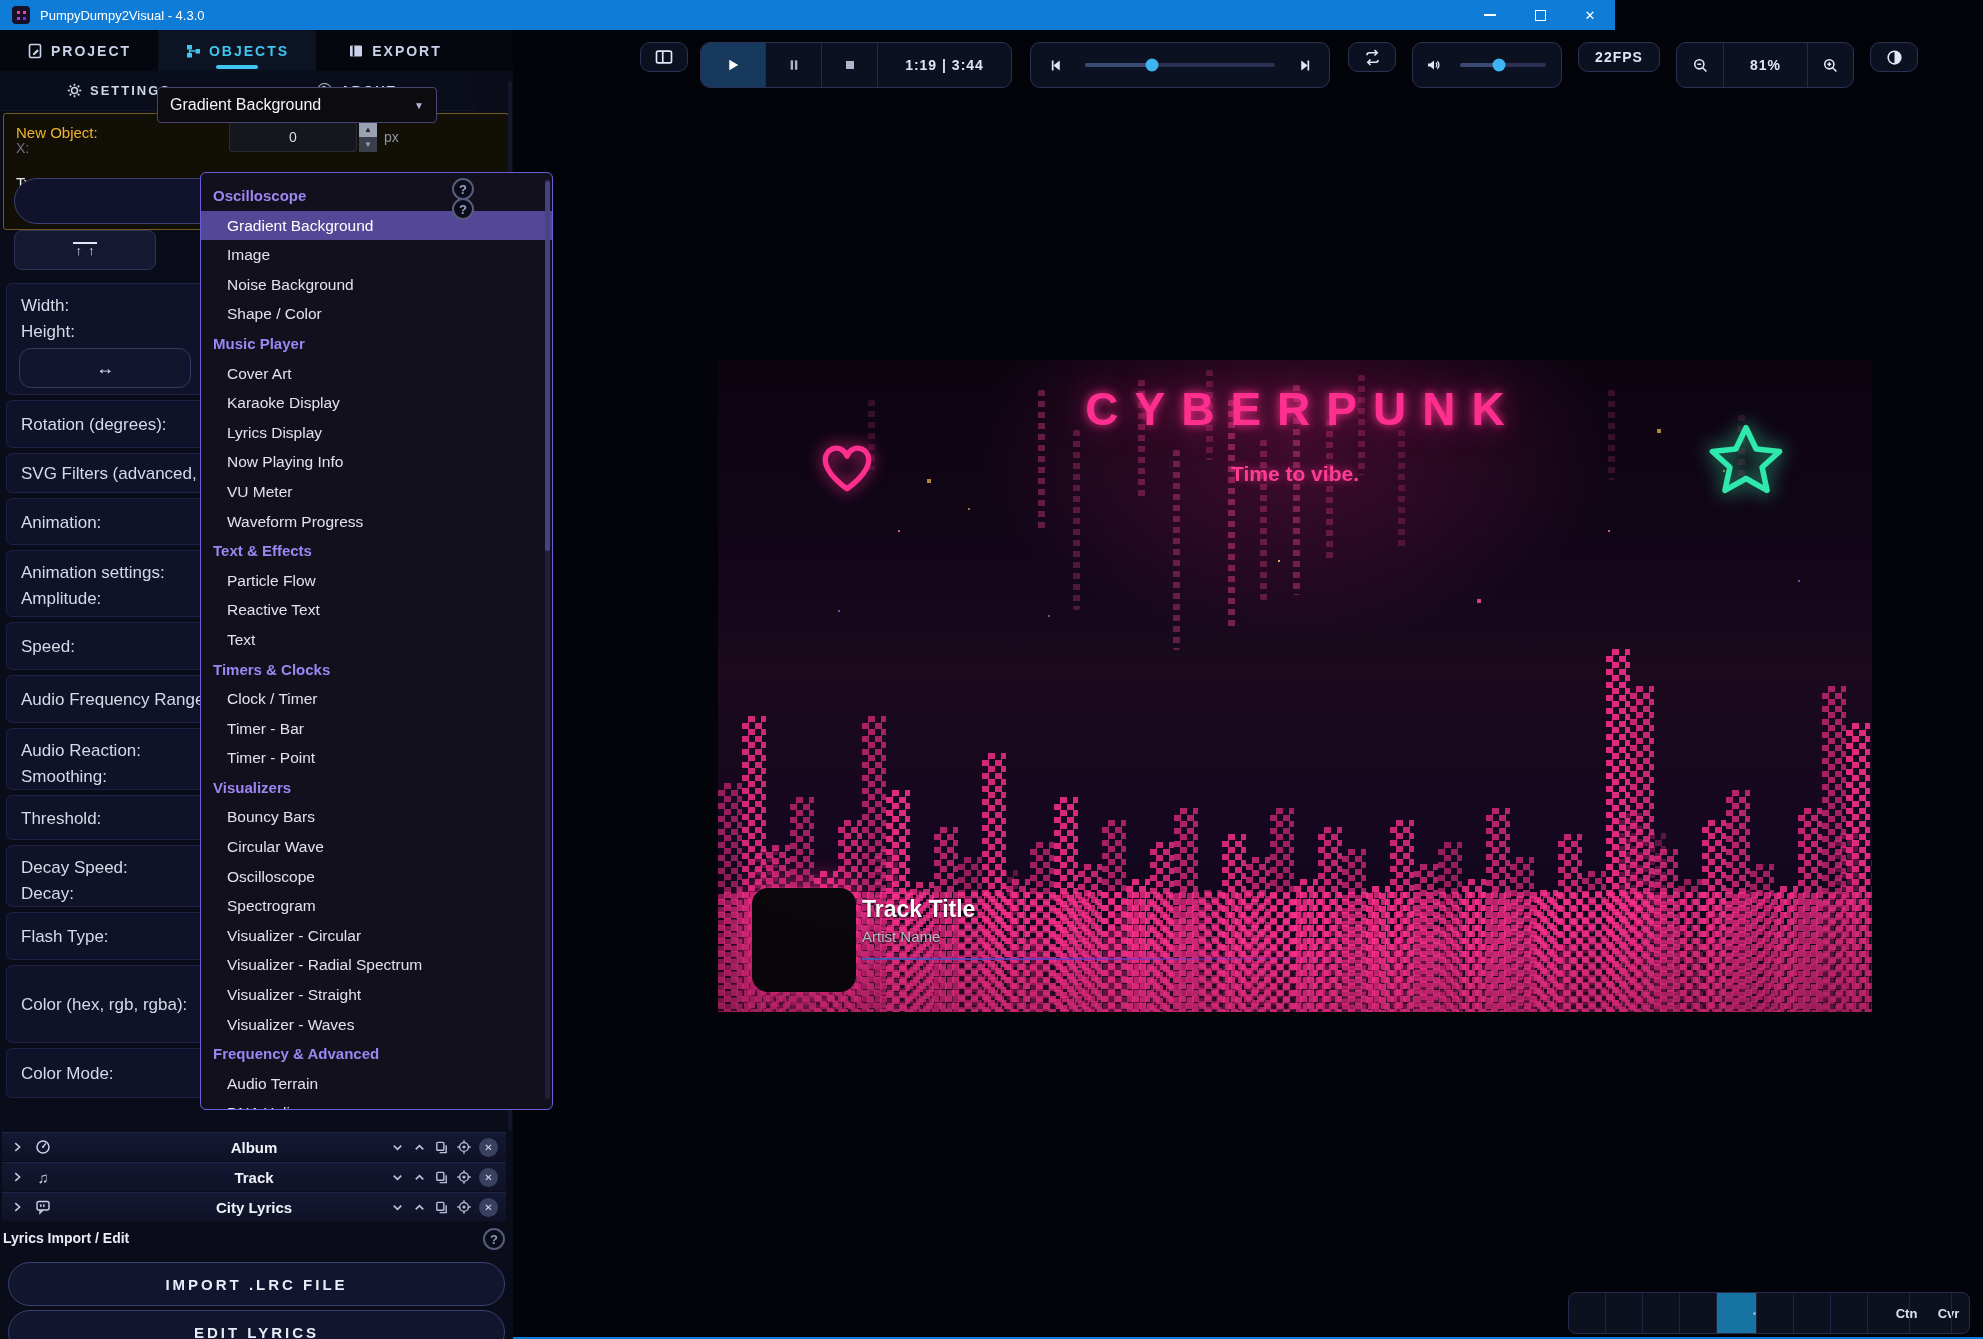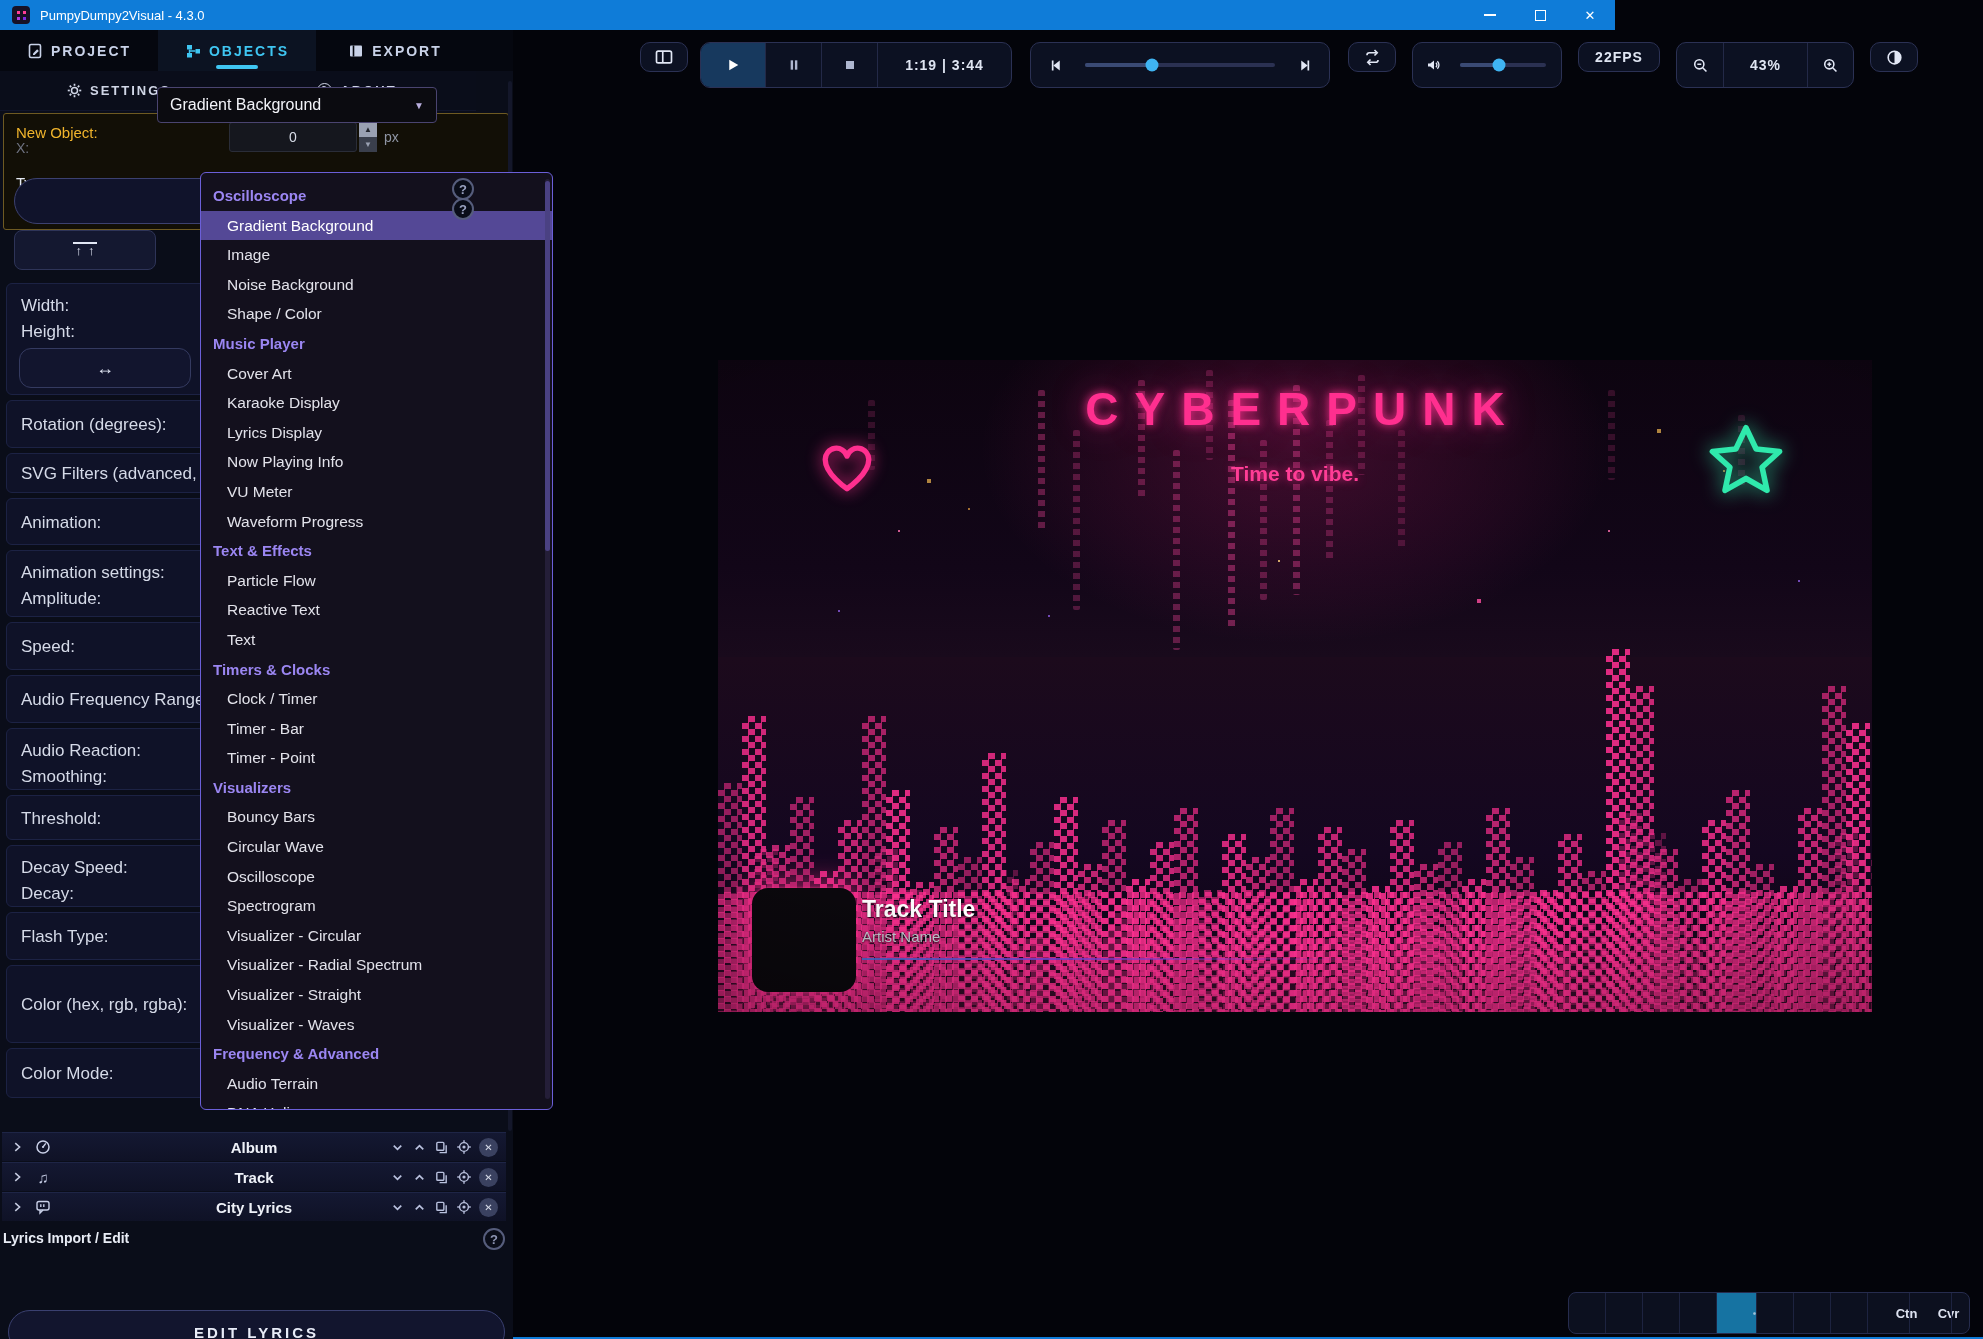--- a/index.html
+++ b/index.html
@@ -449,20 +449,21 @@
               <circle cx="8" cy="8" r="0.9" fill="#b9c1de"></circle>
             </svg>
           </span>
     <span class="delbtn">✕</span>
   </span>
       </div>
     </div>
 
   <div id="lyricslab">Lyrics Import / Edit</div>
   <div id="lyricshelp">?</div>
+  <div class="bigbtn" style="top:1232px;">IMPORT .LRC FILE</div>
   <div class="bigbtn" style="top:1280px;">EDIT LYRICS</div>
 
   <div id="menu">
     <div id="menuitems">
         <div class="mhead">Oscilloscope</div>
         <div class="mitem selected">Gradient Background</div>
         <div class="mitem">Image</div>
         <div class="mitem">Noise Background</div>
         <div class="mitem">Shape / Color</div>
         <div class="mhead">Music Player</div>
@@ -573,21 +574,21 @@
 </div>
 <div class="grp" style="left:1676px; width:178px;">
   <div class="cell" style="width:46px;">
     <svg viewBox="0 0 24 24" width="19" height="19" fill="none" stroke="currentColor" stroke-width="2">
         <circle cx="10.5" cy="10.5" r="5.8"></circle>
         <line x1="14.8" y1="14.8" x2="19.5" y2="19.5"></line>
         <line x1="8" y1="10.5" x2="13" y2="10.5"></line>
       </svg>
   </div>
   <div class="cell" style="flex:1;">
-    <span class="chiptext">43%</span>
+    <span class="chiptext">81%</span>
   </div>
   <div class="cell" style="width:46px;">
     <svg viewBox="0 0 24 24" width="19" height="19" fill="none" stroke="currentColor" stroke-width="2">
         <circle cx="10.5" cy="10.5" r="5.8"></circle>
         <line x1="14.8" y1="14.8" x2="19.5" y2="19.5"></line>
         <line x1="8" y1="10.5" x2="13" y2="10.5"></line>
         <line x1="10.5" y1="8" x2="10.5" y2="13"></line>
       </svg>
   </div>
 </div>

